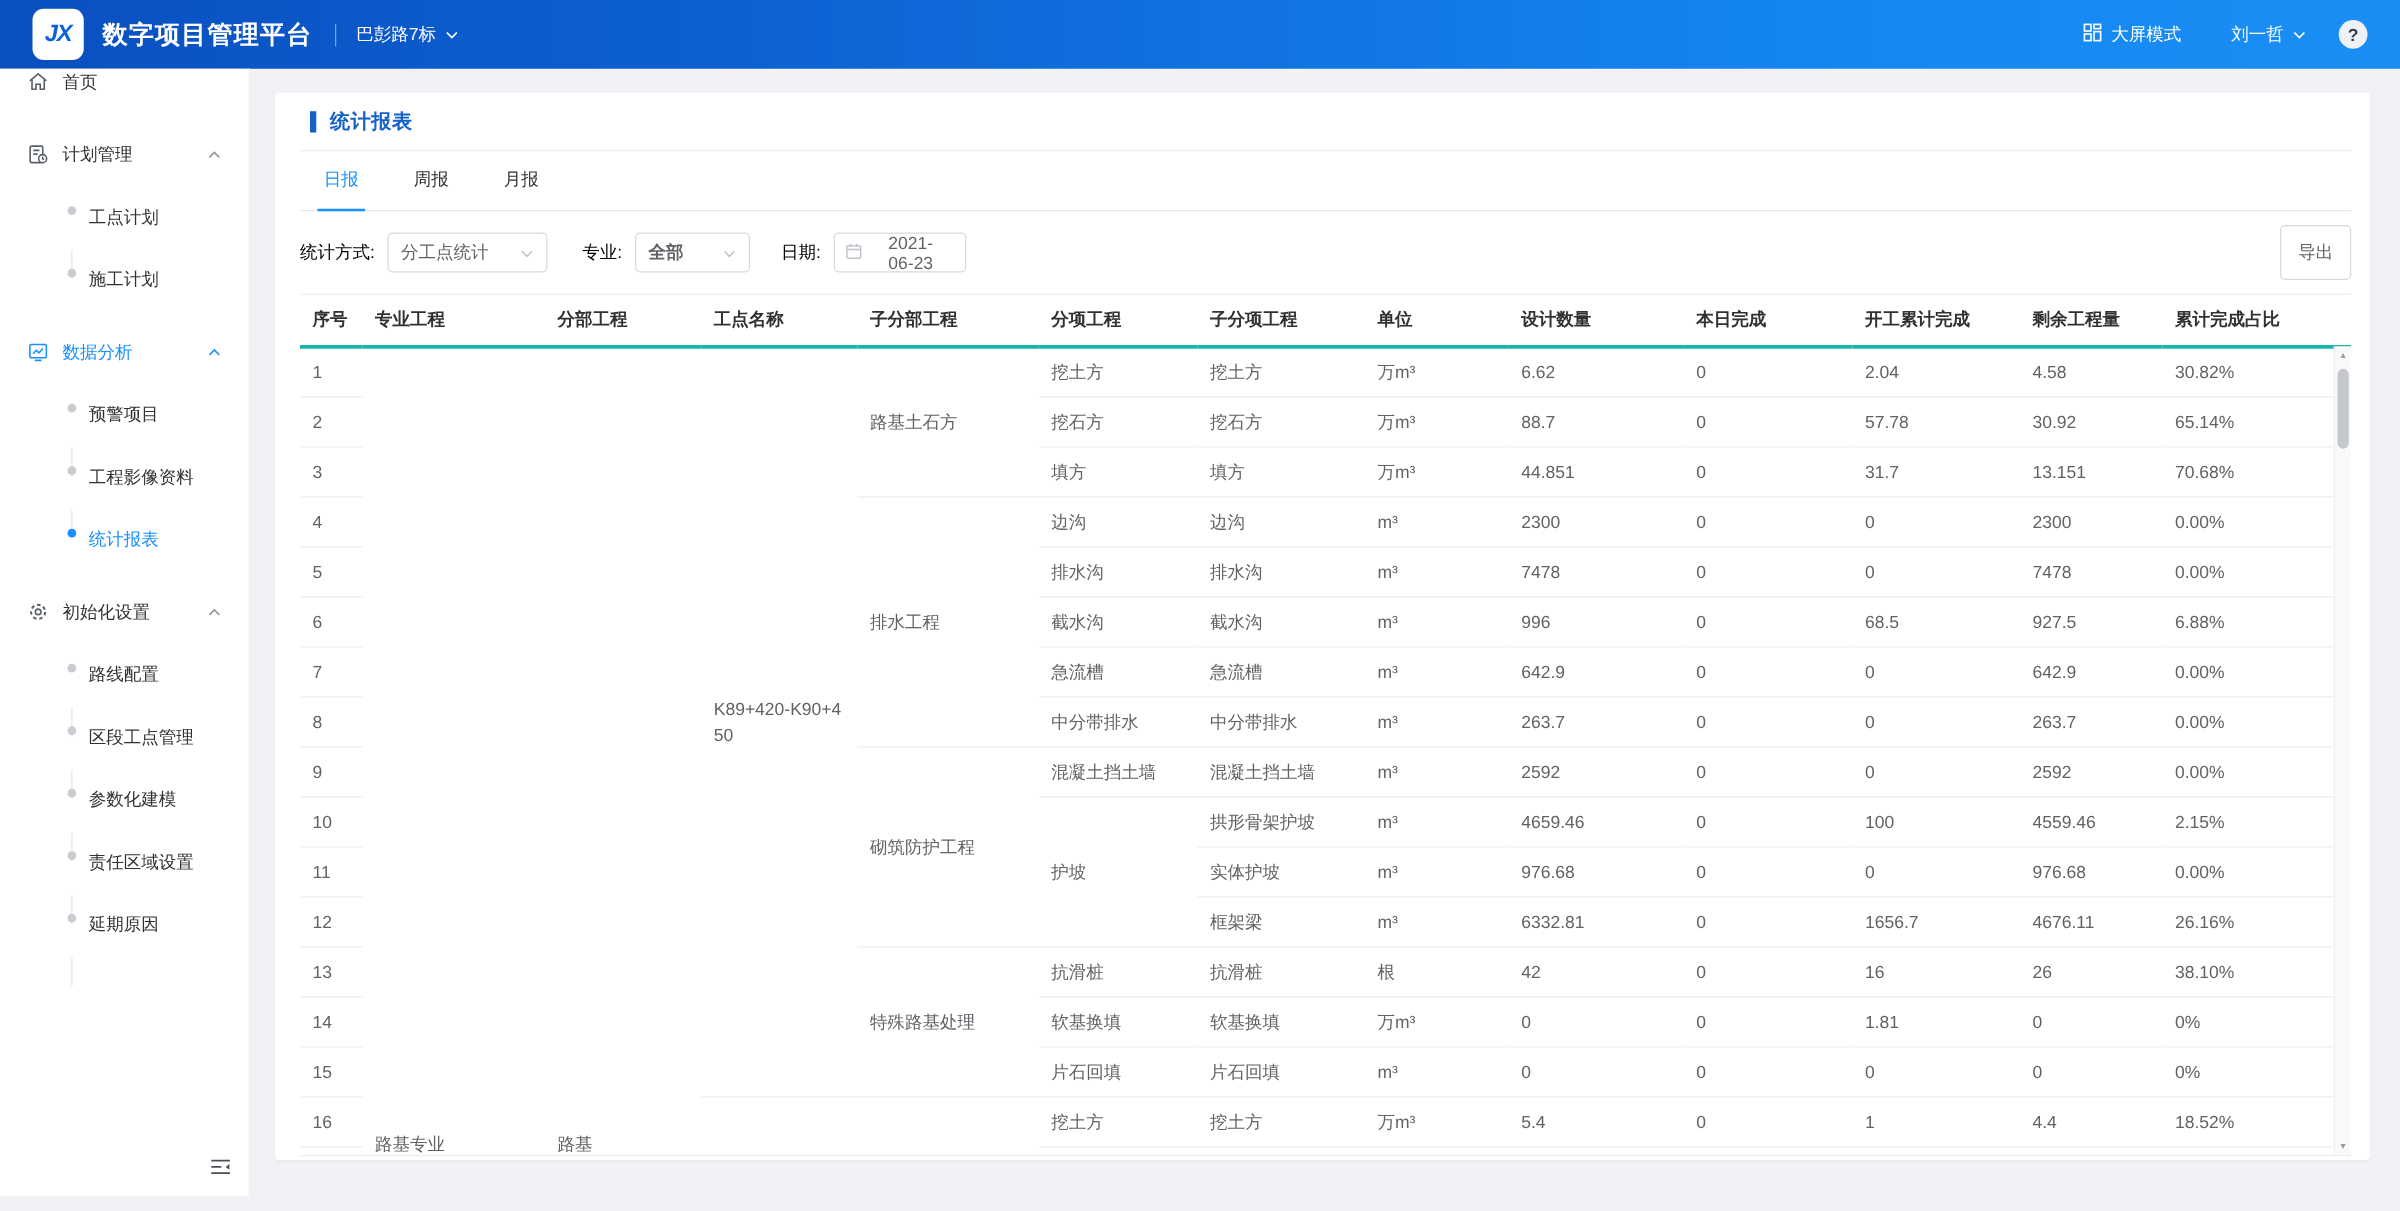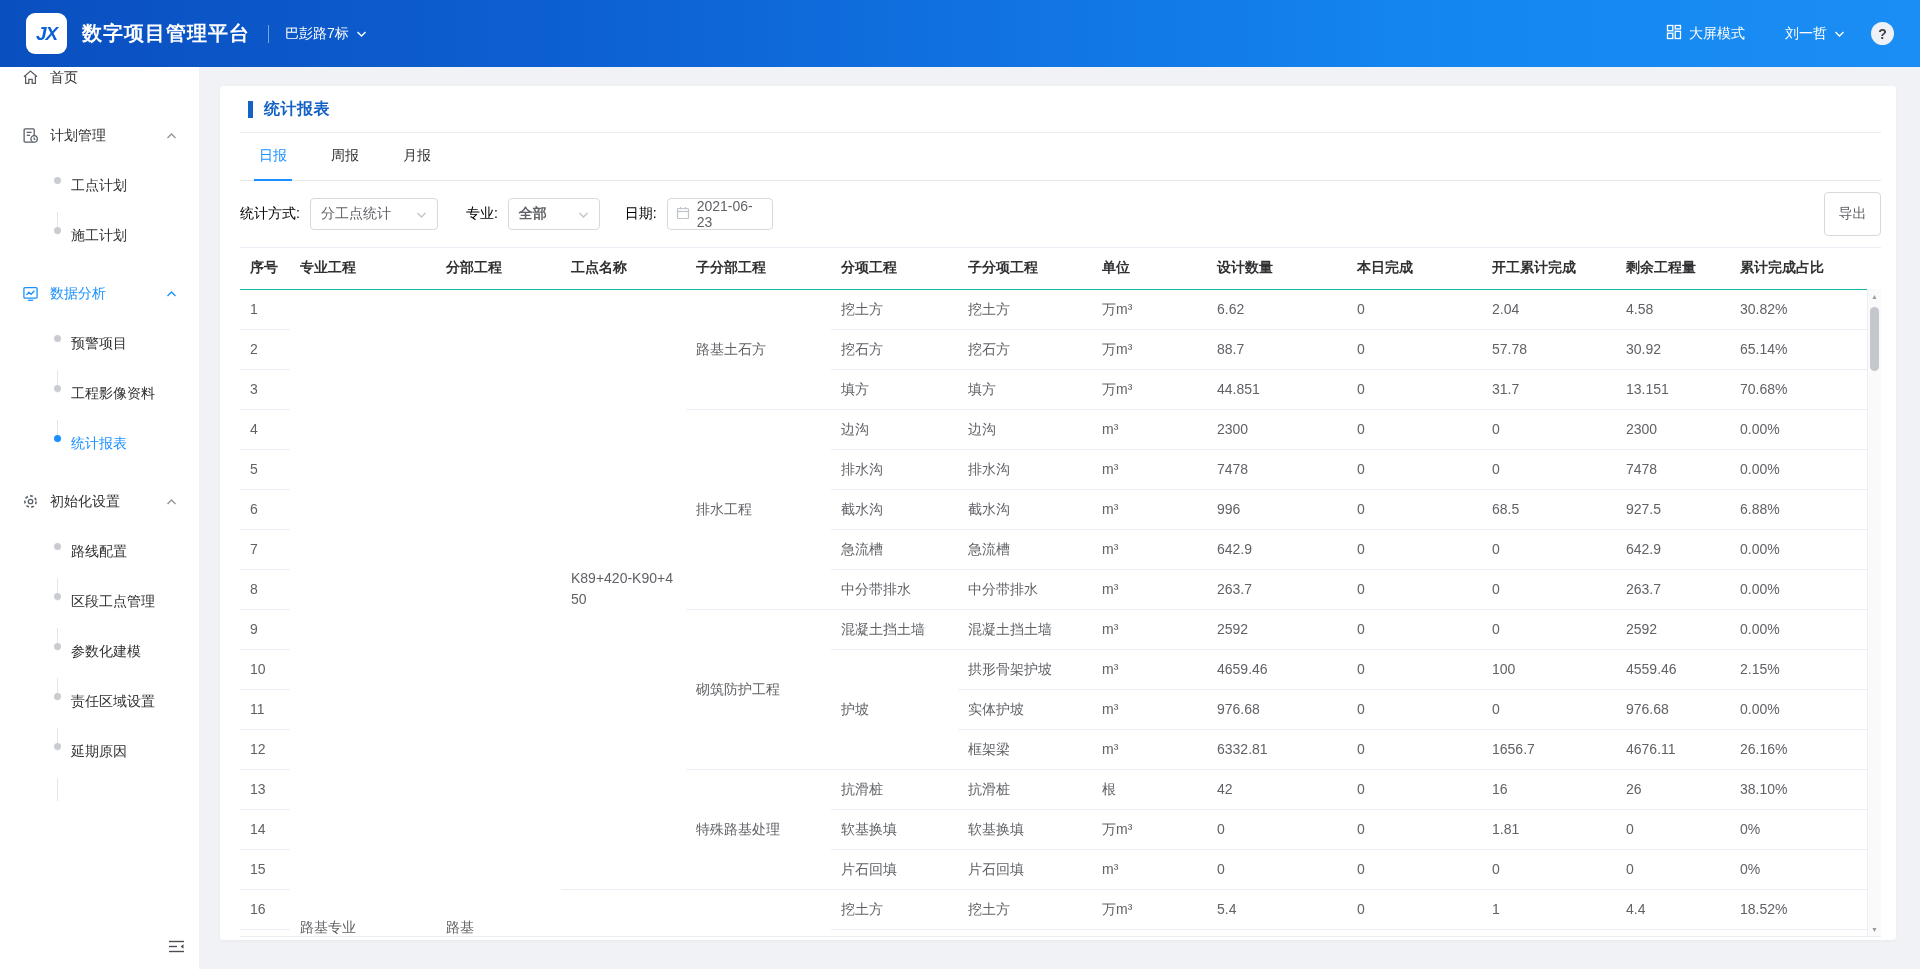--- a/index.html
+++ b/index.html
@@ -1,20 +1,20 @@
 <!DOCTYPE html>
 <html><head>
 <meta charset="utf-8">
 <style>
   * { margin:0; padding:0; box-sizing:border-box; }
   html,body { width:1920px; height:969px; overflow:hidden;
     font-family:"Liberation Sans","DejaVu Sans",sans-serif; background:#f0f2f5; }
 
   
-  .app-header { height:67px; display:flex; align-items:center; padding:0 26px;
+  .app-header { height:55px; display:flex; align-items:center; padding:0 26px;
     background:linear-gradient(90deg,#0a4fc0 0%,#0d60d2 30%,#1486f0 75%,#1b8ef5 100%); color:#fff; }
   .logo { width:41px; height:41px; background:#fff; border-radius:9px; display:flex;
     align-items:center; justify-content:center; margin-right:15px; flex:none; }
   .logo span { color:#0b62d8; font-weight:bold; font-style:italic; font-size:19px; letter-spacing:-1px; }
   .app-title { font-size:20px; font-weight:bold; letter-spacing:1px; margin-right:18px; white-space:nowrap; }
   .hdr-divider { width:1px; height:18px; background:rgba(255,255,255,.45); margin-right:16px; }
   .project-sel { display:flex; align-items:center; gap:7px; font-size:14px; cursor:pointer; white-space:nowrap; }
   .hdr-spacer { flex:1; }
   .hdr-btn { display:flex; align-items:center; gap:7px; font-size:14px; cursor:pointer; white-space:nowrap; }
   .big-screen { margin-right:40px; }
@@ -58,31 +58,31 @@
   .tab.active { color:#1890ff; border-bottom-color:#1890ff; }
 
   .filters { margin-top:17px; display:flex; align-items:center; height:32px; }
   .f-label { font-size:14px; color:#000000; margin-right:10px; white-space:nowrap; }
   .f-select { height:32px; border:1px solid #d9d9d9; border-radius:4px; background:#fff;
     display:flex; align-items:center; justify-content:space-between; padding:0 10px;
     font-size:14px; color:#606266; cursor:pointer; }
   .sel-stat { width:128px; margin-right:28px; }
   .sel-major { width:92px; margin-right:25px;font-weight:bold; }
   .f-date { height:32px; width:106px; border:1px solid #d9d9d9; border-radius:4px; background:#fff;
-    display:flex; align-items:center; padding:0 8px; gap:7px; font-size:14px; color:#606266; cursor:pointer; }
+    display:flex; align-items:center; padding:0 8px; gap:21px; font-size:14px; color:#606266; cursor:pointer; }
   .export-btn { margin-left:auto; width:57px; height:44px; border:1px solid #d9d9d9; border-radius:4px;
     background:#fff; font-size:14px; color:#606266; cursor:pointer;
     font-family:"Liberation Sans","DejaVu Sans",sans-serif; }
 
   
   .table-wrap { margin-top:17px; height:690px; overflow:hidden; position:relative;
     border-top:1px solid #ebeef5; border-bottom:1px solid #ebeef5; }
   table { width:100%; table-layout:fixed; border-collapse:collapse; font-size:14px; }
   th { height:41px; padding:0 10px; text-align:left; font-weight:bold; color:#303133;
-    border-bottom:1px solid #14b8a6; white-space:nowrap; background:#fff; }
+    border-bottom:3px solid #14b8a6; white-space:nowrap; background:#fff; }
   td { height:40px; padding:2px 10px; color:#606266; border-top:1px solid #ebeef5;
     vertical-align:middle; word-break:break-all; line-height:1.5; background:#fff; }
   td.anchor-bottom { position:relative; }
   td.anchor-bottom .bottom-label { position:absolute; left:10px; bottom:31px; white-space:nowrap; }
 
   .vscroll { position:absolute; top:41px; right:0; bottom:0; width:14px; background:#fafafa;
     border-left:1px solid #ebeef5; }
   .vs-arrow { position:absolute; left:0; width:100%; height:14px; display:flex; align-items:center;
     justify-content:center; font-size:7px; color:#9b9fa6; color:#989ca3; cursor:pointer; }
   .vs-up { top:0; } .vs-down { bottom:0; }

